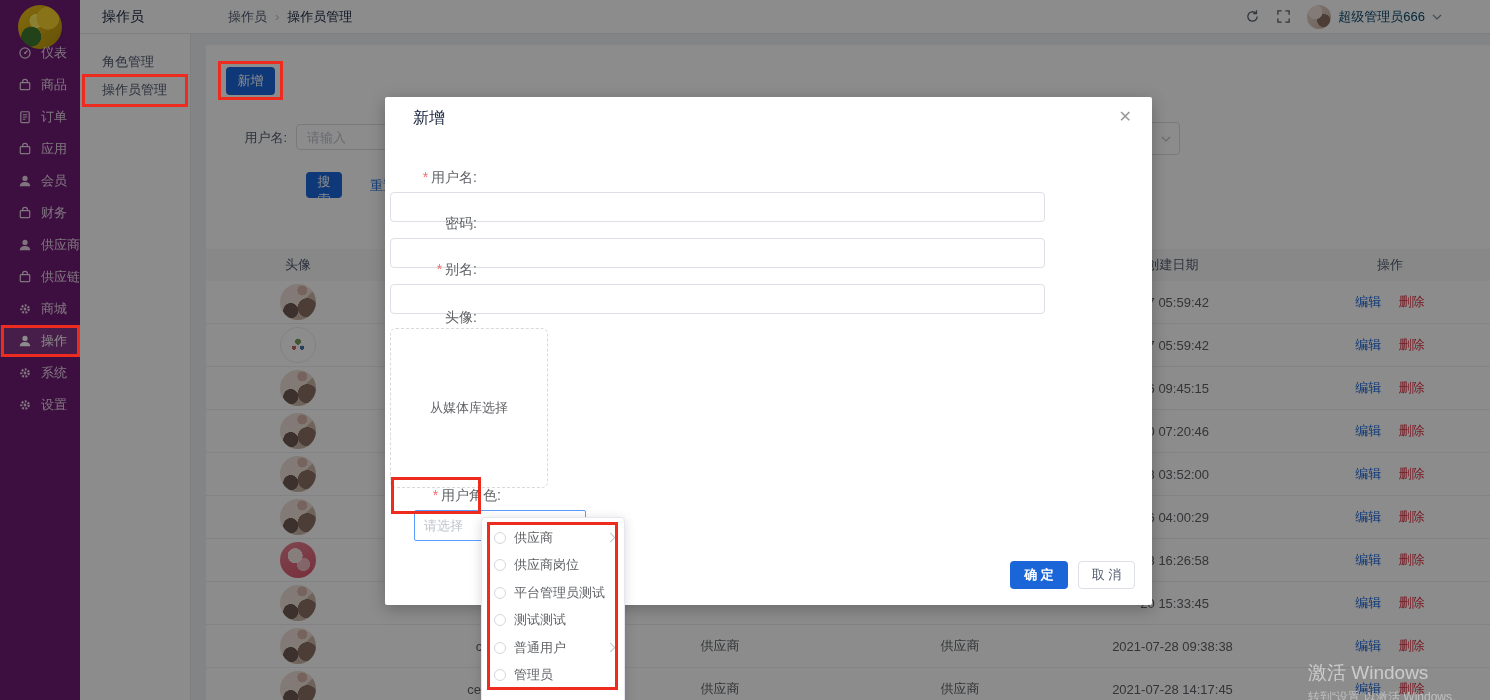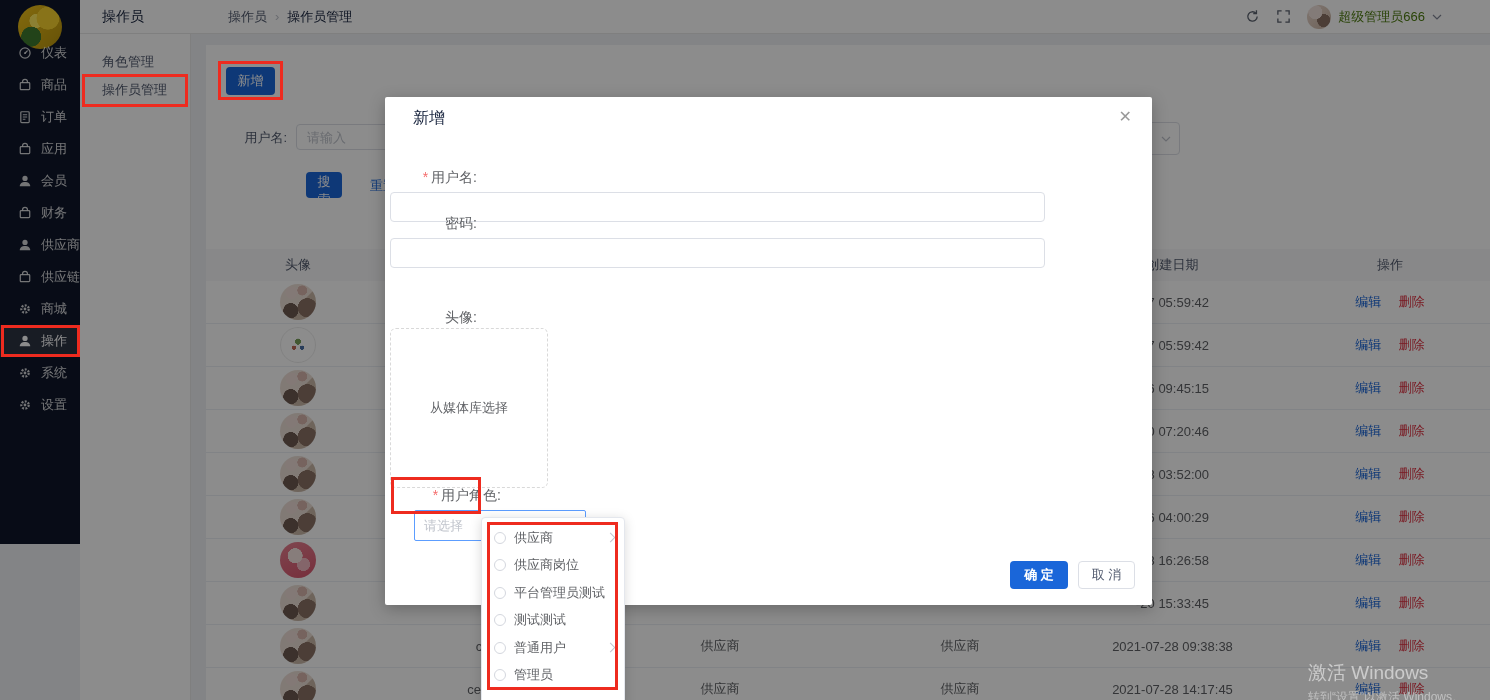--- a/index.html
+++ b/index.html
@@ -1,20 +1,20 @@
 <!DOCTYPE html>
 <html><head>
 <meta charset="utf-8">
 <style>
   html,body{margin:0;padding:0;}
   body{font-family:"Liberation Sans","DejaVu Sans",sans-serif;}
   #screen{position:relative;width:1490px;height:700px;overflow:hidden;background:#eef0f4;font-size:13px;color:#515a6e;}
 
   
-  .sidebar{position:absolute;left:0;top:0;width:80px;height:544px;background:#0f172a;z-index:1;}
+  .sidebar{position:absolute;left:0;top:0;width:80px;height:700px;background:#701a75;z-index:1;}
   .logo{position:absolute;left:18px;top:5px;width:44px;height:44px;border-radius:50%;
     background:radial-gradient(circle at 30% 72%, #3e7a2e 0 22%, transparent 23%),
                radial-gradient(circle at 68% 30%, #f7d22e 0 26%, transparent 27%),
                radial-gradient(circle at 42% 36%, #ffe95e 0 18%, transparent 19%),
                linear-gradient(135deg,#f0c21a,#b9940e);}
   .side-items{position:absolute;left:0;top:37px;width:80px;}
   .side-item{height:32px;display:flex;align-items:center;padding-left:18px;gap:9px;color:rgba(255,255,255,0.82);cursor:pointer;}
   .side-item.active{background:rgba(255,255,255,0.12);color:#fff;}
   .side-item .ic{width:14px;height:14px;display:inline-flex;}
   .side-item .ic svg{width:14px;height:14px;}
@@ -31,21 +31,21 @@
   .breadcrumb{position:absolute;left:38px;top:0;height:33px;display:flex;align-items:center;gap:8px;font-size:13px;}
   .crumb-sep{color:#c0c4cc;}
   .top-right{position:absolute;right:48px;top:0;height:33px;display:flex;align-items:center;gap:16px;}
   .top-ic{width:15px;height:15px;color:#5c6370;display:inline-flex;cursor:pointer;}
   .top-ic svg{width:15px;height:15px;}
   .user-wrap{display:flex;align-items:center;gap:7px;cursor:pointer;}
   .user-avatar{width:24px;height:24px;border-radius:50%;
     background:radial-gradient(circle at 35% 30%, #efe0da 0 30%, transparent 31%),
                radial-gradient(circle at 70% 65%, #8a7265 0 28%, transparent 29%),
                linear-gradient(135deg,#ead9cf,#c9b2a2);}
-  .user-name{font-size:13px;color:#4d7c0f;white-space:nowrap;}
+  .user-name{font-size:13px;color:#0c4a6e;white-space:nowrap;}
   .chev{width:10px;height:6px;display:inline-flex;color:#808695;}
 
   
   .card{position:absolute;left:206px;top:45px;width:1284px;height:655px;background:#fff;z-index:1;}
   .btn{border:none;border-radius:4px;color:#fff;background:#1a66d9;font-size:13px;cursor:pointer;font-family:inherit;}
   .add-btn{position:absolute;left:20px;top:22px;width:49px;height:28px;}
   .filter-row{position:absolute;left:0;top:79px;width:100%;height:28px;}
   .filter-label{position:absolute;left:29px;top:0;width:52px;line-height:28px;text-align:right;color:#515a6e;}
   .filter-input{position:absolute;left:90px;top:0;width:170px;height:26px;border:1px solid #dcdfe6;border-radius:4px;padding:0 10px;font-size:13px;color:#515a6e;font-family:inherit;outline:none;box-sizing:border-box;}
   .filter-input::placeholder{color:#c0c4cc;}
@@ -426,20 +426,24 @@
     <div class="m-row" style="top:65px;">
       <div class="m-label"><span class="req">*</span><span>用户名:</span></div>
       <input class="m-input" style="">
     </div>
 
     <div class="m-row" style="top:111px;">
       <div class="m-label">密码:</div>
       <input class="m-input" style="">
     </div>
 
+    <div class="m-row" style="top:157px;">
+      <div class="m-label"><span class="req">*</span><span>别名:</span></div>
+      <input class="m-input" style="">
+    </div>
 
     <div class="m-row" style="top:206px;">
       <div class="m-label" style="line-height:22px;padding-top:3px;">头像:</div>
       <div class="upload-box">
         <span>从媒体库选择</span>
       </div>
     </div>
 
     <div class="m-row" style="top:383px;padding-left:24px;">
       <div class="m-label"><span class="req">*</span><span>用户角色:</span></div>

